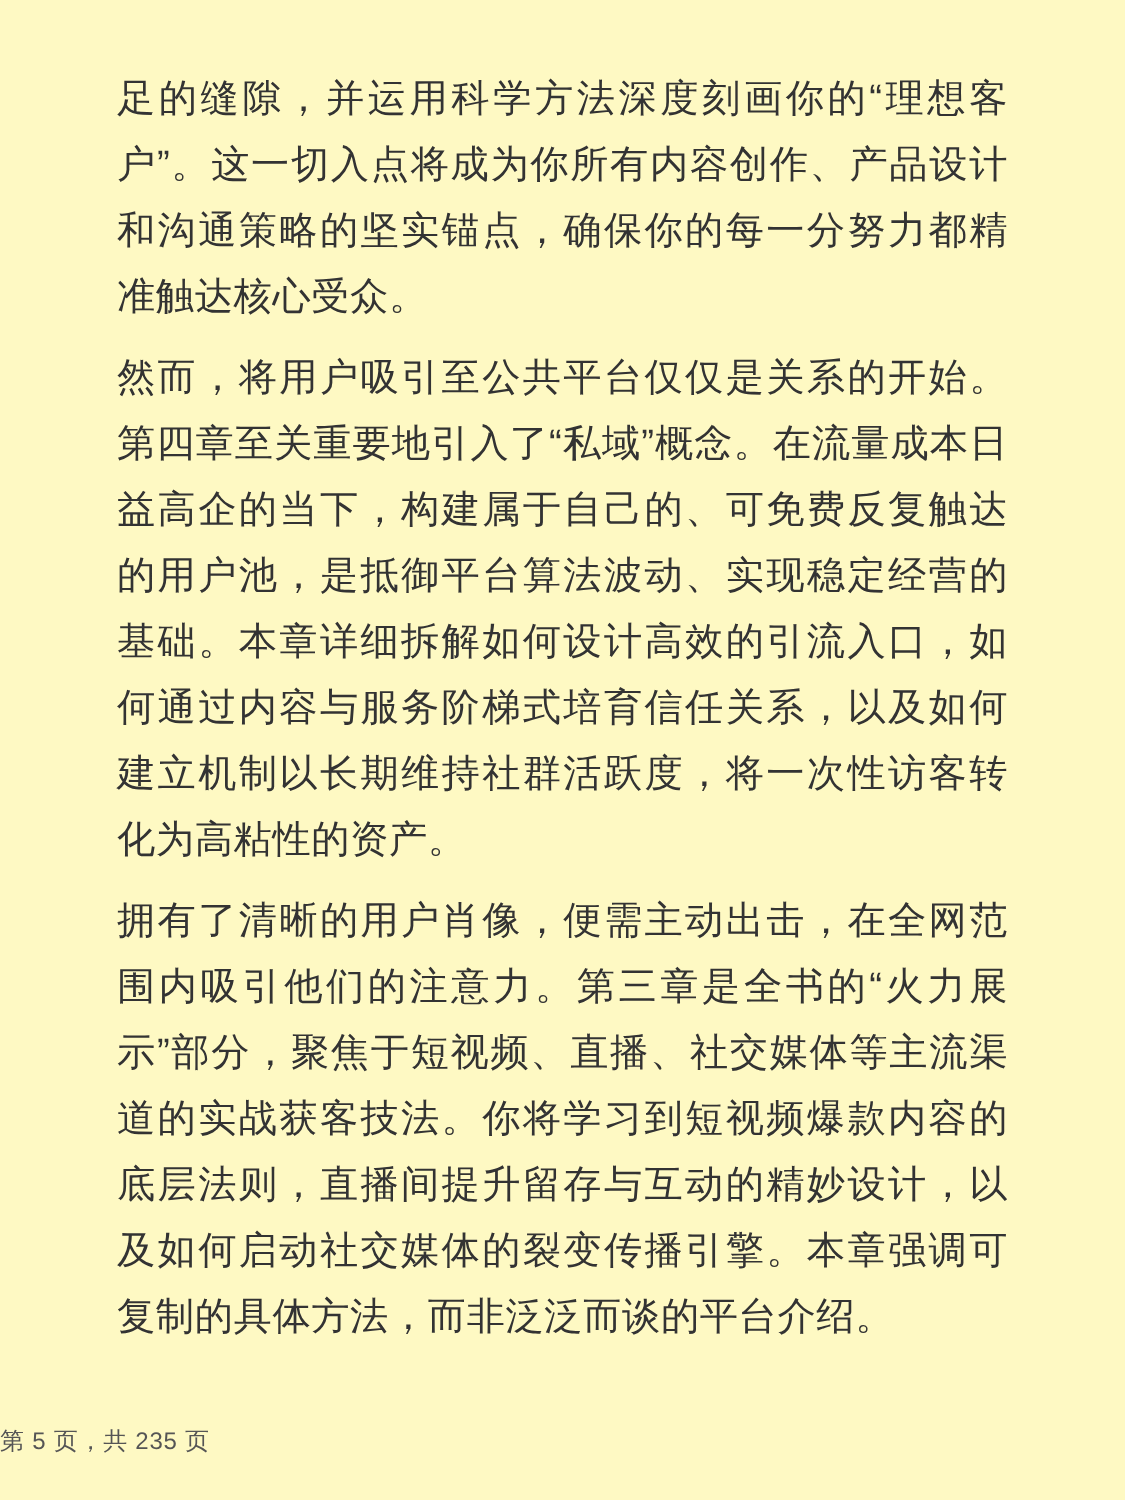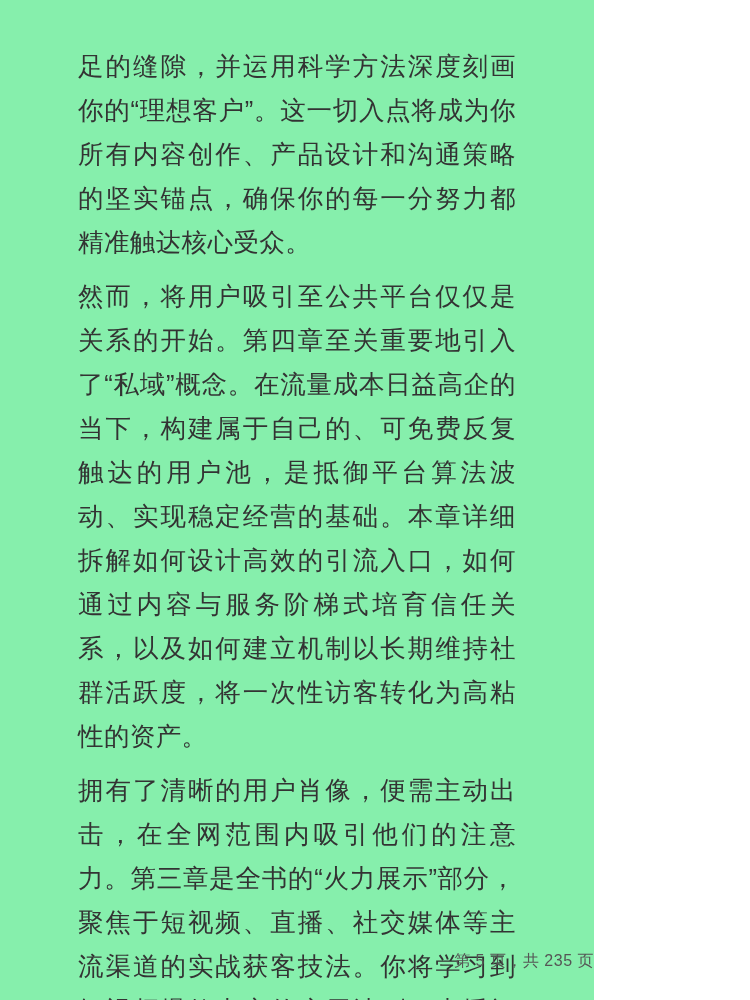--- a/index.html
+++ b/index.html
@@ -9,49 +9,48 @@
   body {
     width: 750px;
     height: 1000px;
     background: #ffffff;
     font-family: "Liberation Sans", sans-serif;
     color: #2b2b2b;
     overflow: hidden;
   }
   .page {
     position: relative;
-    width: 594px;
+    width: 750px;
     height: 1000px;
     box-sizing: border-box;
     padding: 44px 78px 16px 78px;
-    background: #86efac;
+    background: #fef9c3;
   }
   .body-text {
     font-size: 25.5px;
     line-height: 44px;
     letter-spacing: 0.4px;
     text-align: justify;
     text-justify: inter-ideograph;
     color: #333333;
     margin: 0 0 10px 0;
     font-weight: 400;
   }
   .body-text.first {
     margin-top: 0;
   }
   .footer {
     position: absolute;
     left: 0;
     right: 0;
     bottom: 28px;
-    text-align: right;
+    text-align: left;
     font-size: 16px;
     color: #555555;
     letter-spacing: 0.5px;
-    margin-left: 34px;
   }
 </style>
 </head>
 <body>
 
 <div class="page">
 
   <p class="body-text first">足的缝隙，并运用科学方法深度刻画你的“理想客户”。这一切入点将成为你所有内容创作、产品设计和沟通策略的坚实锚点，确保你的每一分努力都精准触达核心受众。</p>
 
   <p class="body-text">然而，将用户吸引至公共平台仅仅是关系的开始。第四章至关重要地引入了“私域”概念。在流量成本日益高企的当下，构建属于自己的、可免费反复触达的用户池，是抵御平台算法波动、实现稳定经营的基础。本章详细拆解如何设计高效的引流入口，如何通过内容与服务阶梯式培育信任关系，以及如何建立机制以长期维持社群活跃度，将一次性访客转化为高粘性的资产。</p>

